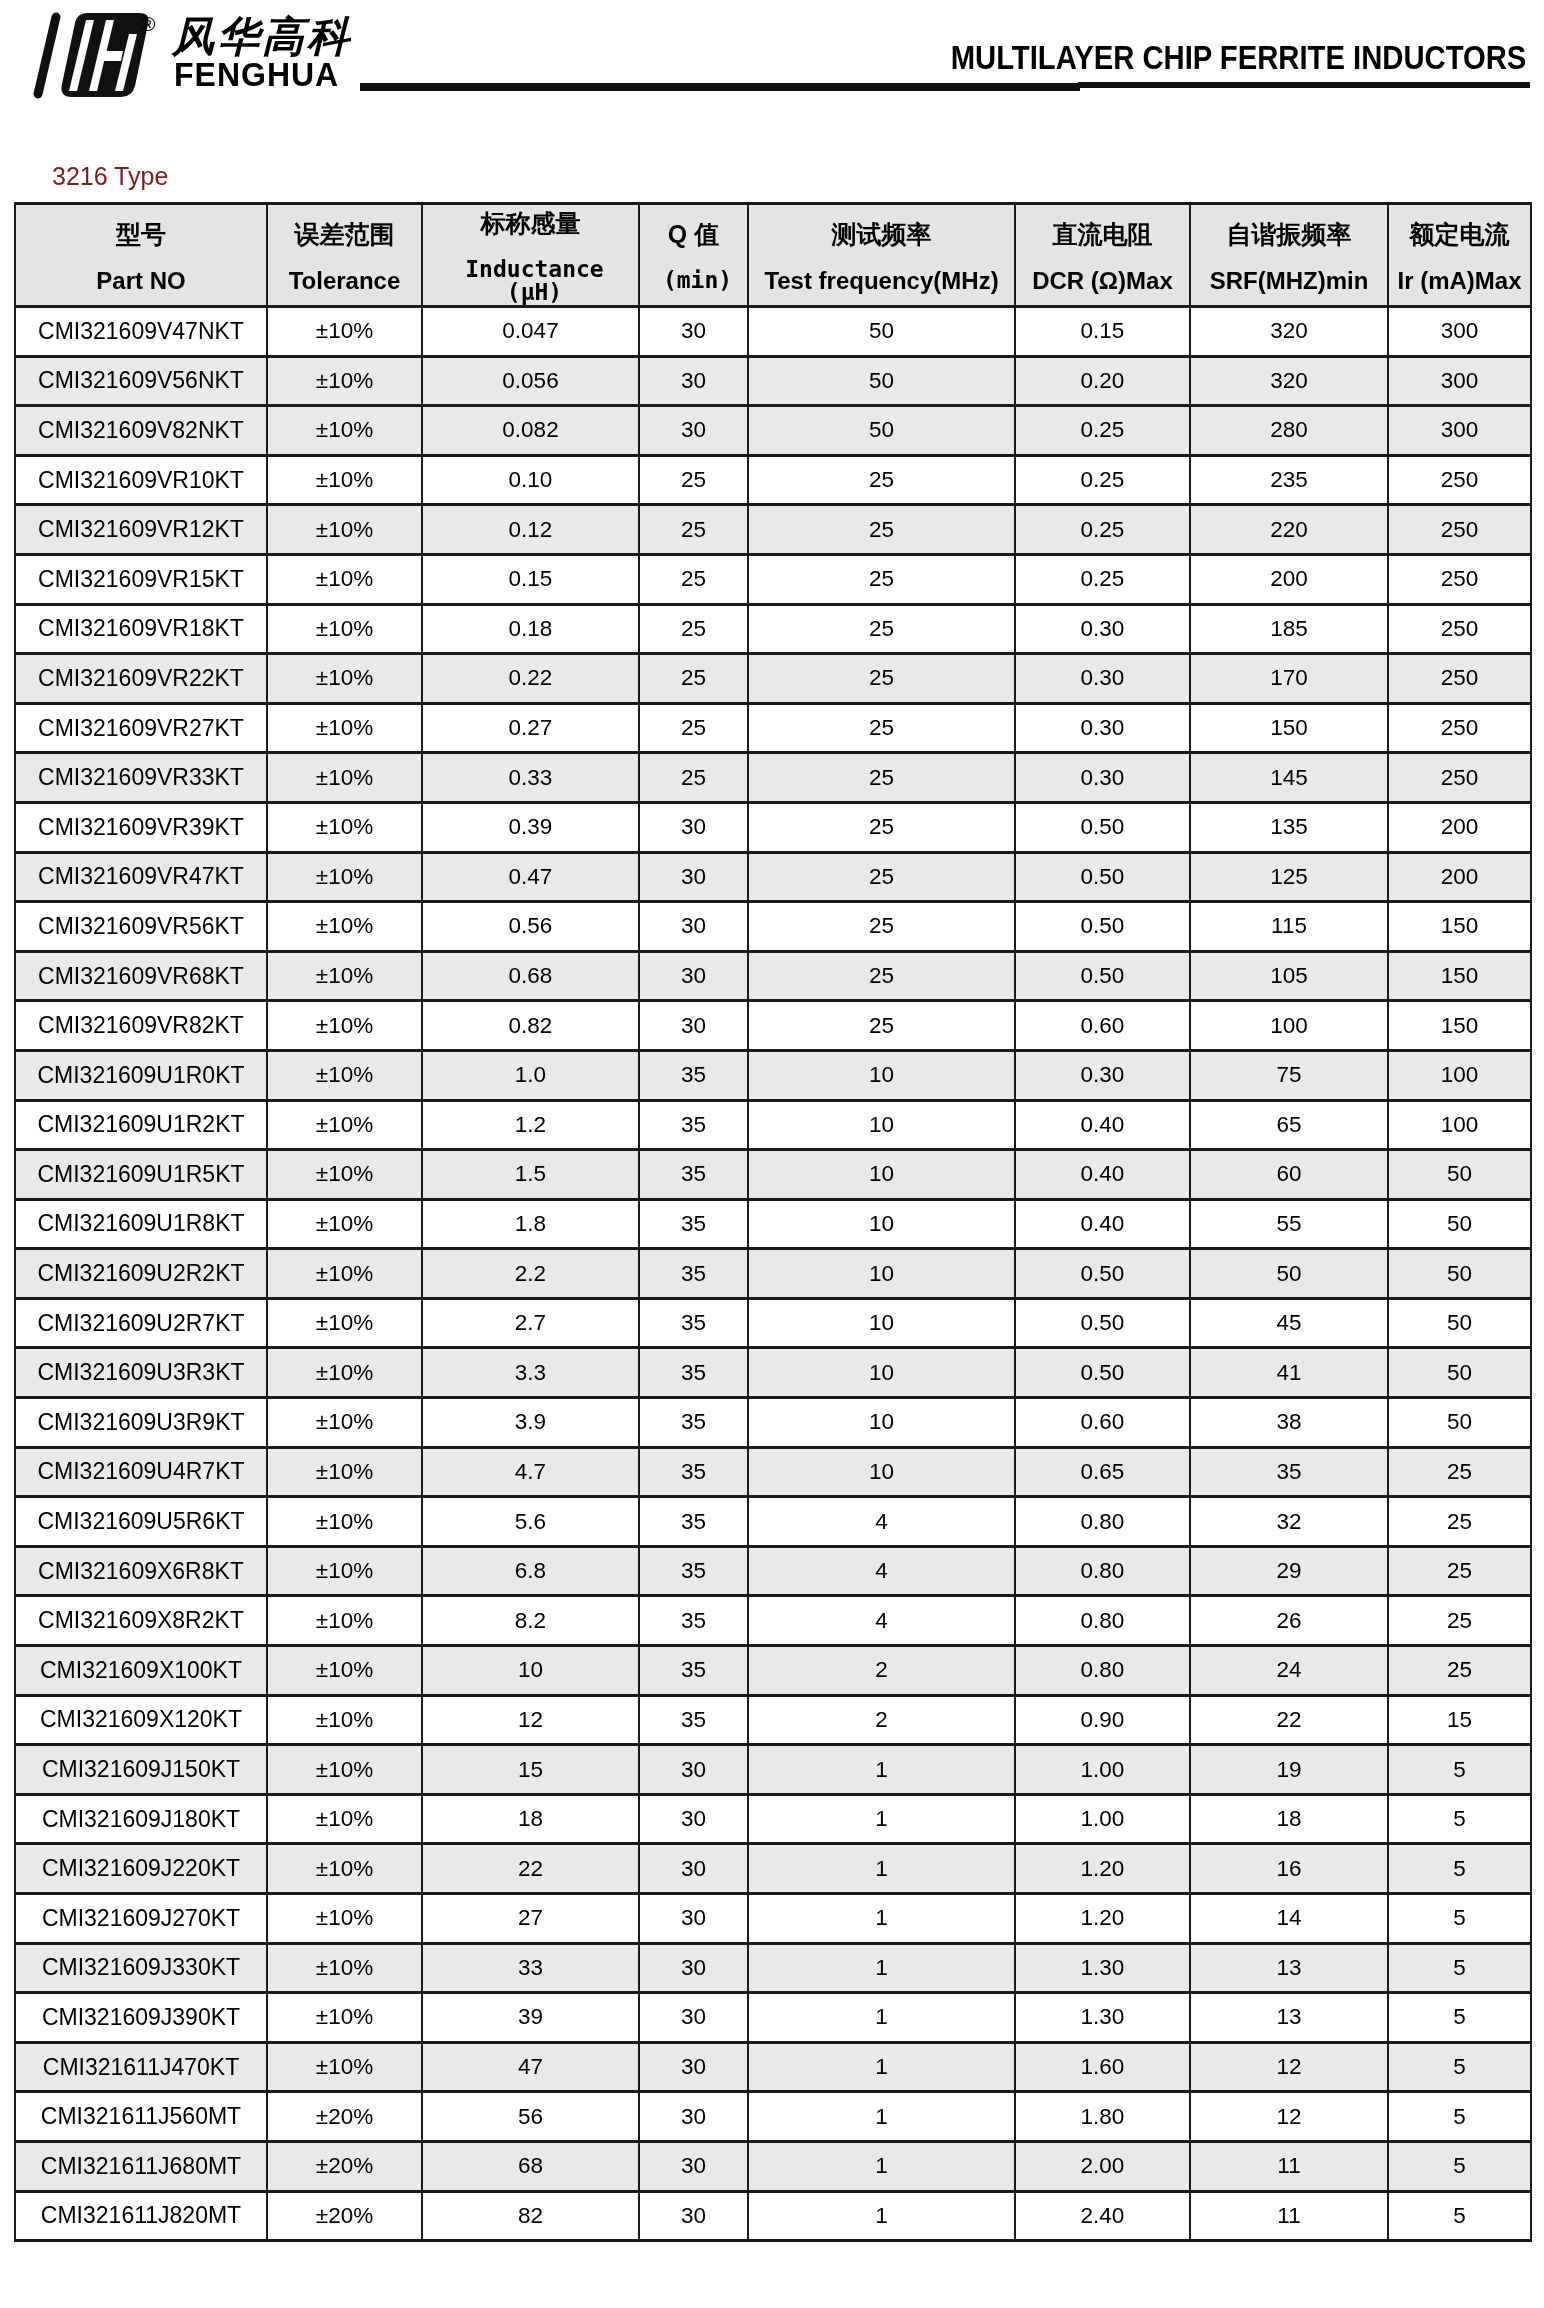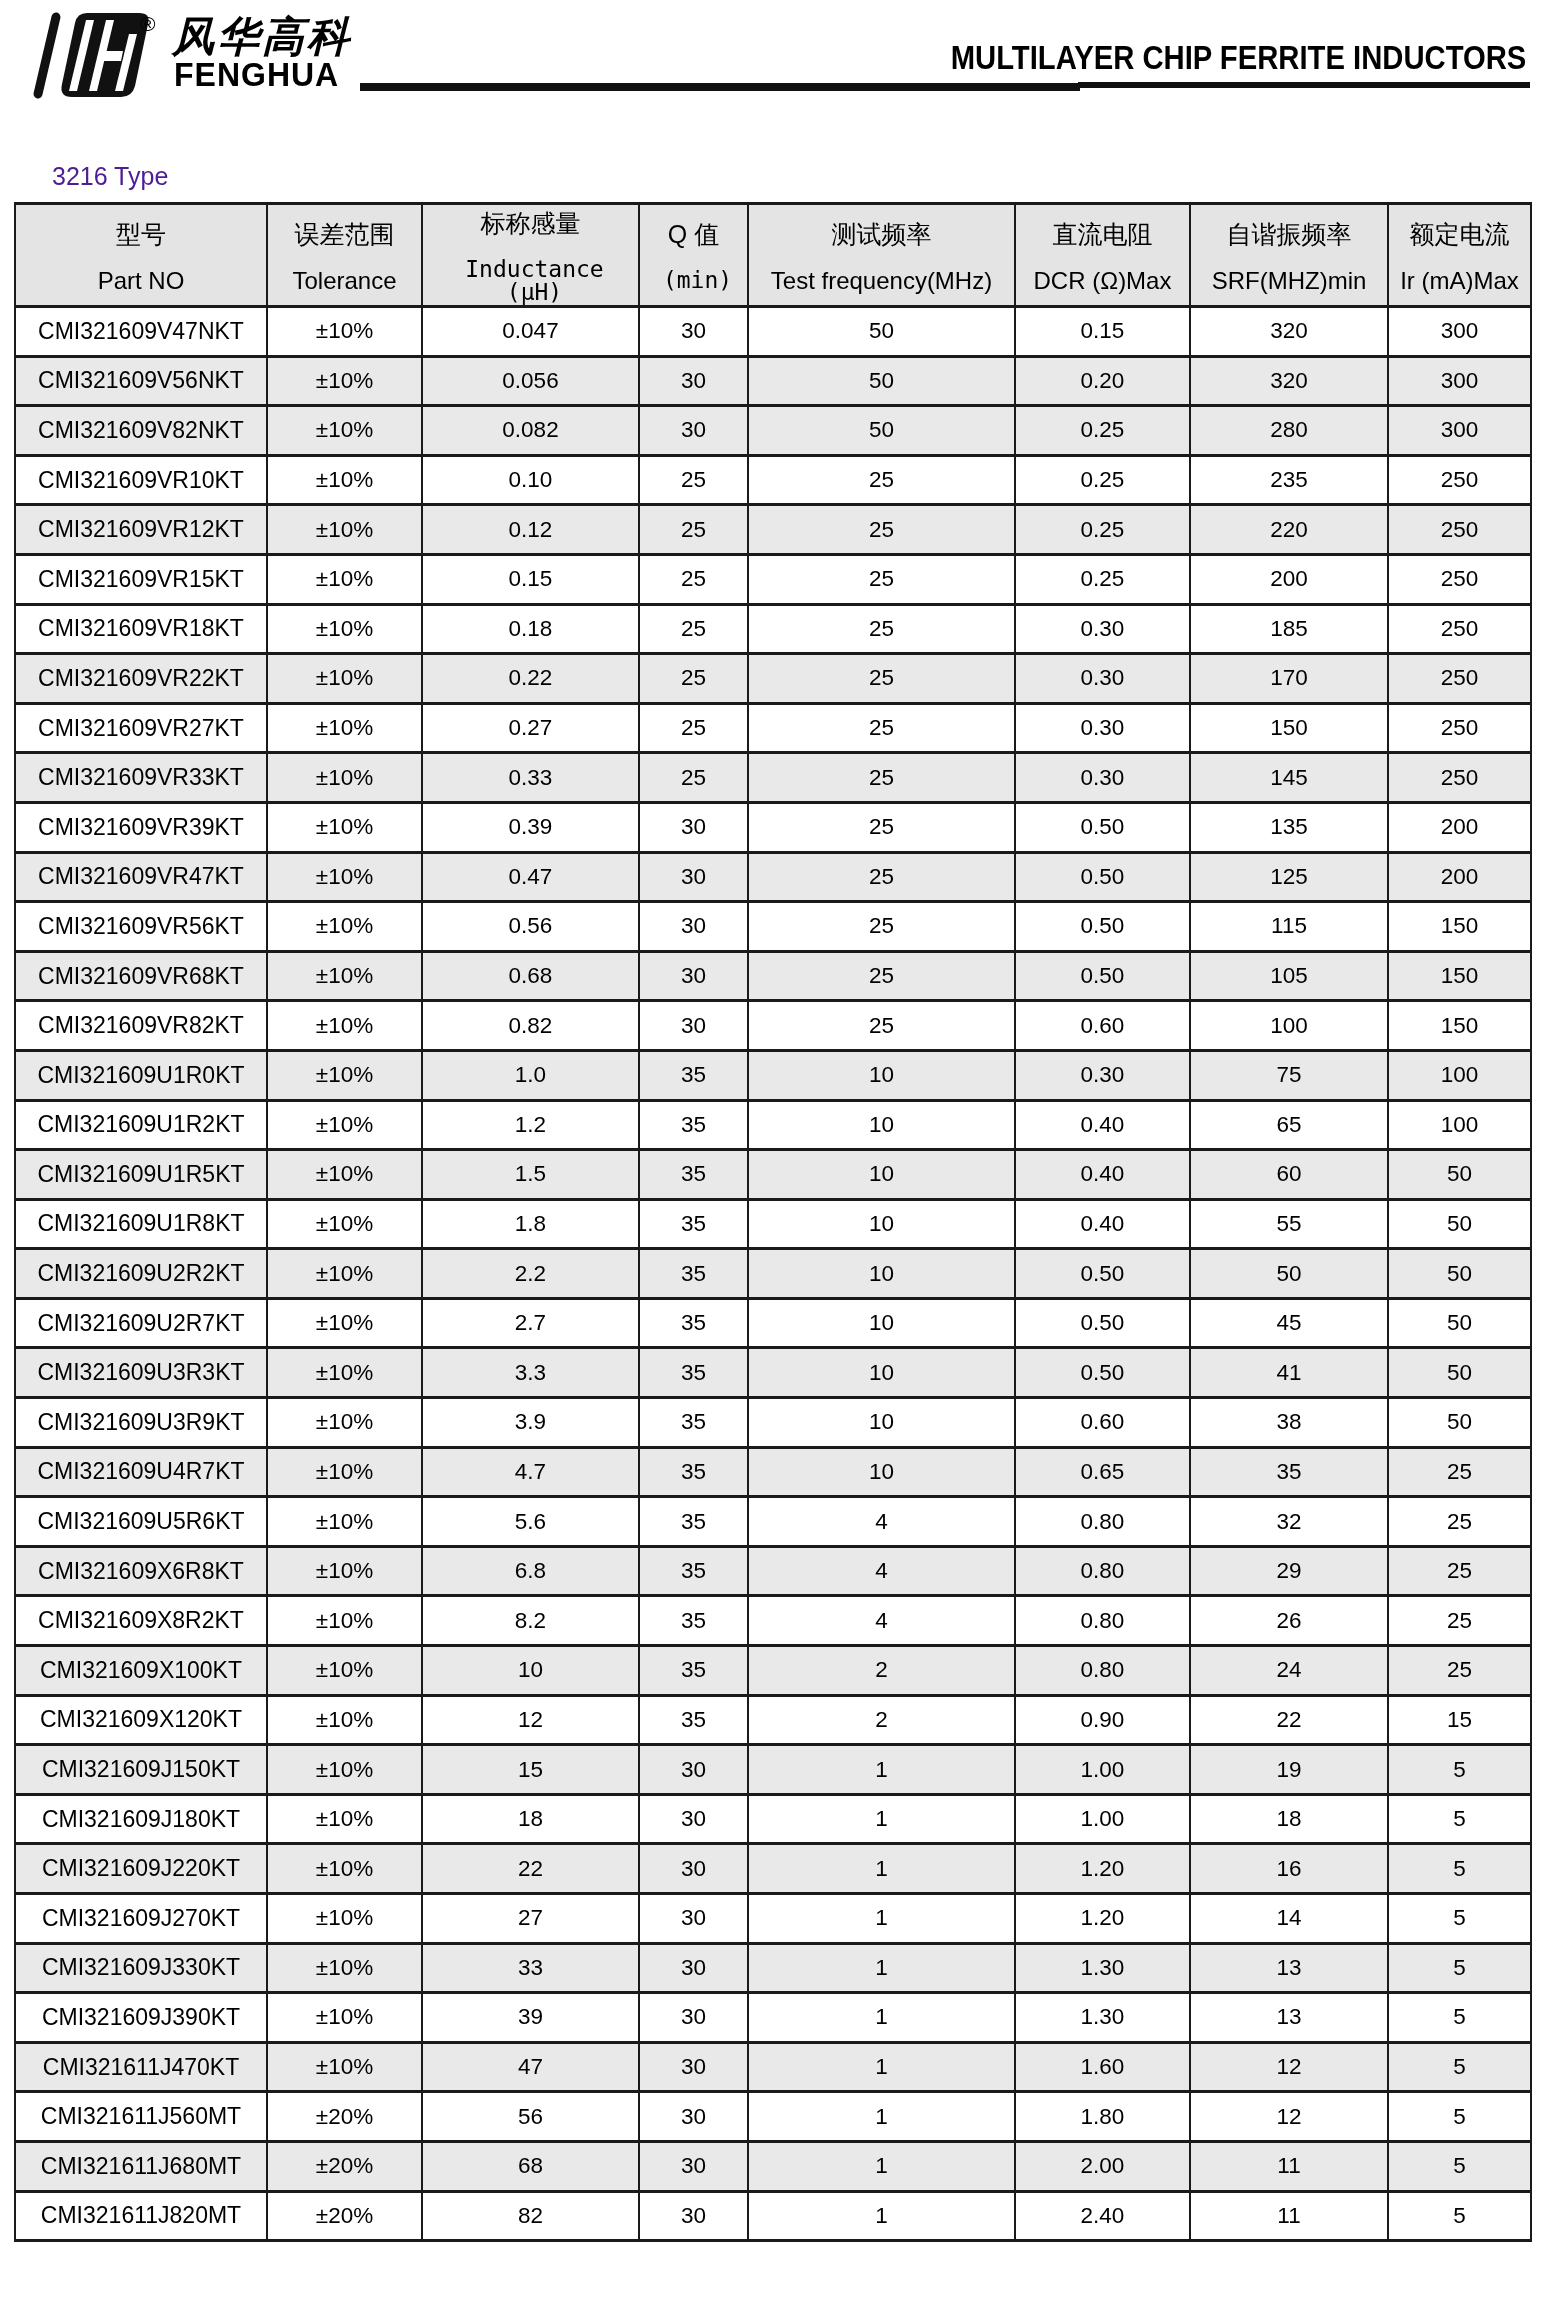--- a/index.html
+++ b/index.html
@@ -36,21 +36,21 @@
     font-size:34px;font-weight:bold;white-space:nowrap;
     transform:scaleX(0.86);transform-origin:right center;
     letter-spacing:0px;
   }
   .rule-left{position:absolute;left:360px;top:83px;width:720px;height:8px;background:#111;}
   .rule-right{position:absolute;left:1078px;top:82px;width:452px;height:6px;background:#111;}
 
   
   .section-label{
     position:absolute;left:52px;top:162px;
-    font-size:25px;color:#4c1d95;
+    font-size:25px;color:#7f1d1d;
   }
 
   
   table.spec{
     position:absolute;left:14px;top:202px;
     width:1516px;
     border-collapse:collapse;
     table-layout:fixed;
     background:#fff;
   }
@@ -60,21 +60,21 @@
     border-top:3px solid var(--border);
     border-bottom:3px solid var(--border);
     text-align:center;
     vertical-align:middle;
     padding:0;
     overflow:hidden;
   }
   table.spec thead th{
     background:var(--header-bg);
     height:100px;
-    font-weight:normal;
+    font-weight:bold;
   }
   .h-cn{font-size:25px;line-height:1;margin:4px 0 22px 0;}
   .h-en{font-size:24px;line-height:1;}
   .h-en.mono{font-family:"DejaVu Sans Mono", monospace;font-size:23px;padding-left:8px;}
   table.spec tbody td{
     height:46.6px;
     font-size:22.5px;
     background:#ffffff;
   }
   table.spec tbody td.part{font-size:23px;}

